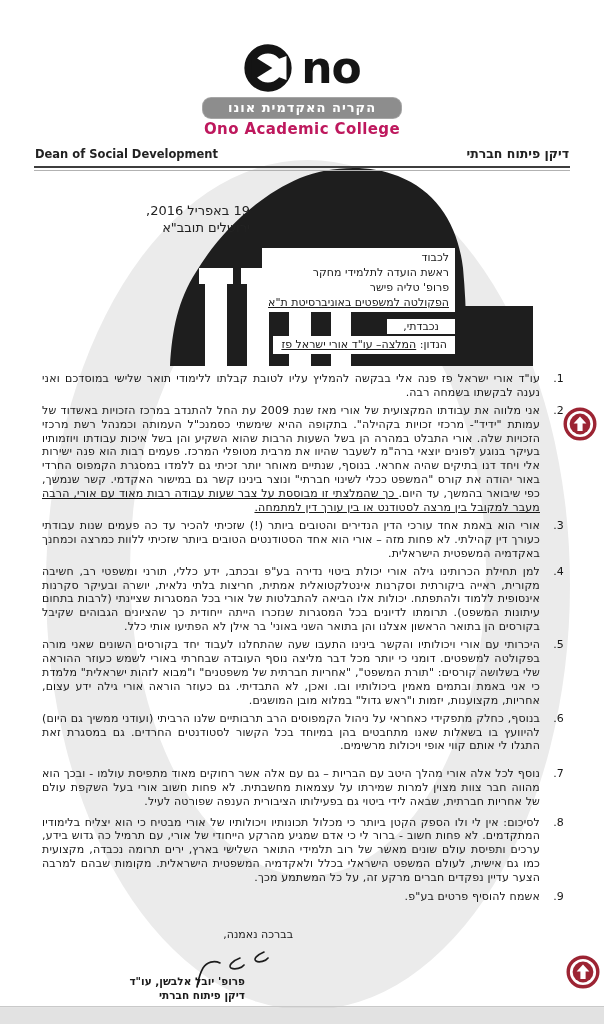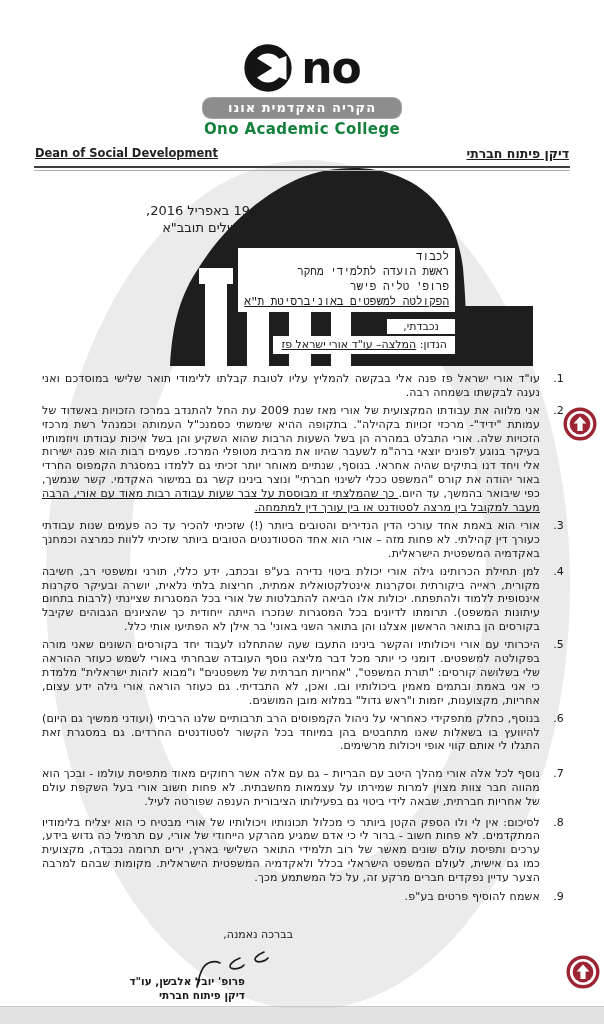--- a/index.html
+++ b/index.html
@@ -8,32 +8,32 @@
   .wm{position:absolute;inset:0;z-index:0;}
   .z{position:absolute;z-index:1;}
 
   
   .logo{top:40px;left:0;width:604px;text-align:center;}
   .wordmark{display:flex;align-items:center;justify-content:center;gap:8px;height:56px;}
   .wordmark .nm{font-size:44px;font-weight:bold;letter-spacing:-1px;color:#141414;line-height:1;}
   .banner{margin:2px auto 0;width:198px;background:#8d8d8d;color:#fff;font-weight:bold;
           font-size:13px;padding:2px 0 3px;direction:rtl;letter-spacing:1px;
           box-shadow:0 0 0 1px #a6a6a6;border-radius:8px;}
-  .college{margin-top:2px;font-size:15px;font-weight:bold;letter-spacing:.4px;color:#15803d;}
+  .college{margin-top:2px;font-size:15px;font-weight:bold;letter-spacing:.4px;color:#be185d;}
 
   
   .masthead{top:146px;left:0;width:604px;box-sizing:border-box;padding:0 35px;
-            display:flex;justify-content:space-between;align-items:flex-start;text-decoration:underline;}
+            display:flex;justify-content:space-between;align-items:center;}
   .masthead .en{font-size:11.5px;font-weight:bold;color:#222;}
   .masthead .he{font-size:12.5px;font-weight:bold;direction:rtl;color:#222;}
   .rule{top:166px;left:34px;right:34px;height:2px;background:#3e3e3e;}
   .rule2{top:170px;left:34px;right:34px;height:1px;background:#b2b2b2;}
   .dateline{top:202px;right:354px;text-align:right;direction:rtl;font-size:13px;line-height:17px;color:#222;}
   .recipient{top:248px;right:149px;text-align:right;direction:rtl;font-size:11px;line-height:15px;
-             background:#fff;padding:2px 6px;color:#1b1b1b;font-family:Liberation Mono, monospace;}
+             background:#fff;padding:2px 6px;color:#1b1b1b;}
   .recipient .ul{text-decoration:underline;}
   .salutation{top:319px;right:149px;direction:rtl;font-size:11px;background:#fff;padding:1px 16px;}
   .subject{top:336px;right:149px;direction:rtl;font-size:11px;background:#fff;padding:2px 8px 3px;}
   .subject .ul{text-decoration:underline;}
 
   
   .body{top:372px;left:42px;right:40px;direction:rtl;font-size:11px;line-height:13.8px;
         letter-spacing:.15px;color:#171717;}
   .para{display:flex;direction:rtl;margin-bottom:4.5px;}
   .para .num{width:24px;flex:0 0 24px;}

